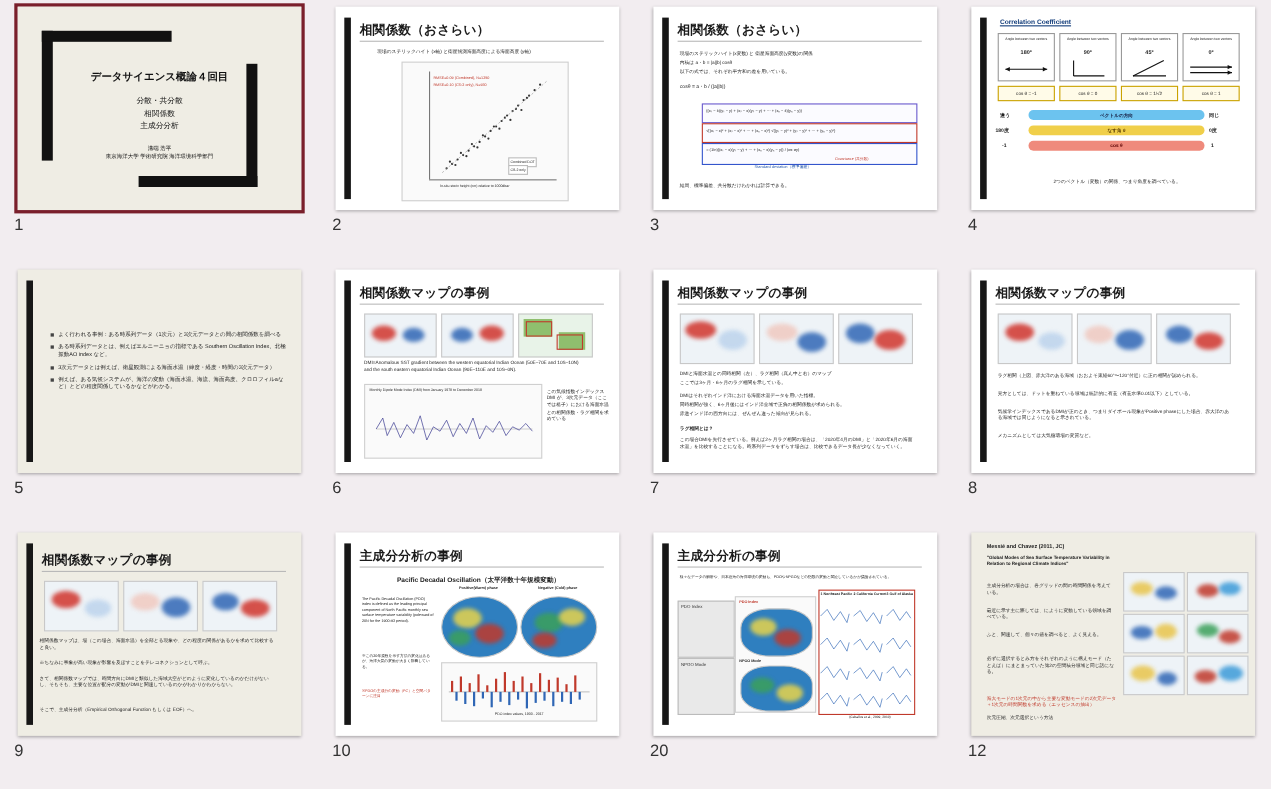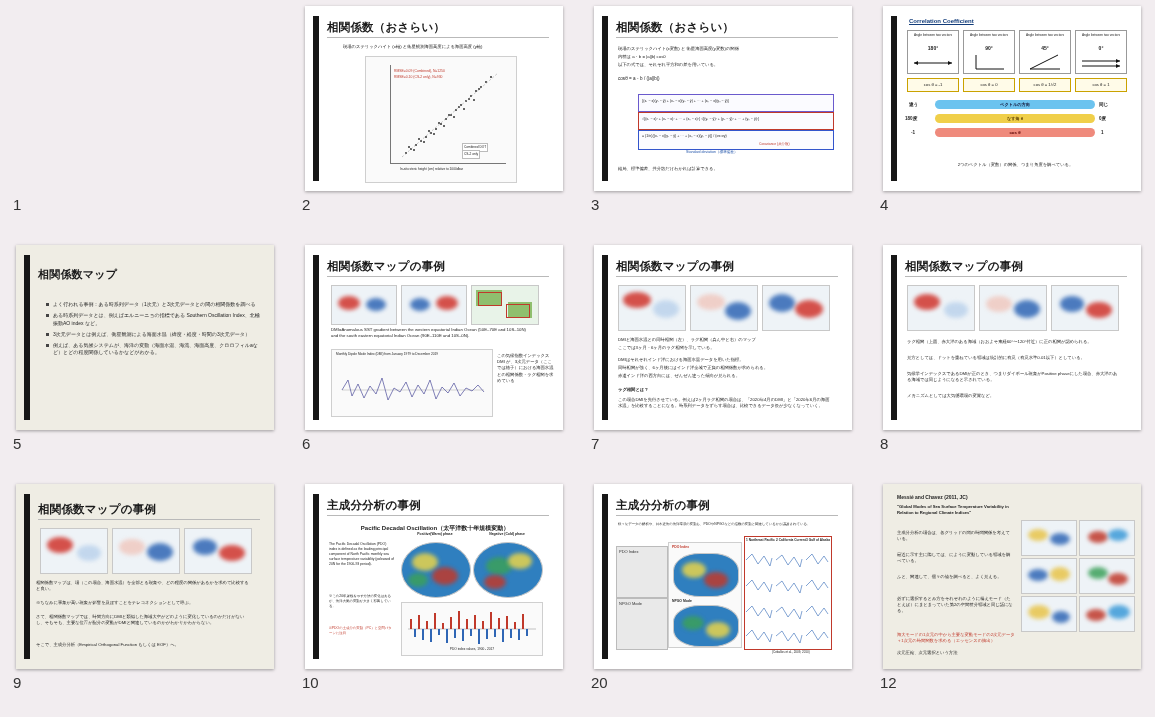--- a/index.html
+++ b/index.html
@@ -71,20 +71,34 @@
   .cellbox{position:absolute;border:1px solid #999;background:#fff;}
   .arrowbar{position:absolute;border-radius:6px;}
   .eqbox{position:absolute;border:1px solid #caa200;background:#fffbe8;font-size:4.2px;text-align:center;color:#222;}
 </style>
 </head>
 <body>
 
 <div class="grid">
 
   <div class="cell">
+    <div class="thumb sel">
+      <div class="s1">
+        <div class="lframe"></div>
+        <div class="tframe"></div>
+        <div class="rframe"></div>
+        <div class="bframe"></div>
+        <div class="t1">データサイエンス概論４回目</div>
+        <div class="t2" style="white-space:pre-line">分散・共分散
+相関係数
+主成分分析</div>
+        <div class="t3" style="white-space:pre-line">溝端 浩平
+東京海洋大学 学術研究院 海洋環境科学部門</div>
+      </div>
+    </div>
     <div class="slidenum">1</div>
   </div>
 
   <div class="cell">
     <div class="thumb">
       <div class="bar"></div>
       <div class="title">相関係数（おさらい）</div>
       <div class="titleline"></div>
       <div class="cap" style="left:38px;top:38px;width:200px;">現場のステリックハイト (x軸) と衛星観測海面高度による海面高度 (y軸)</div>
       <div class="ph" style="left:60px;top:50px;width:150px;height:125px;">
@@ -225,21 +239,20 @@
       <div class="cap" style="left:218px;top:124px;font-size:4.6px;font-weight:bold;">1</div>
 
       <div class="cap ctr" style="left:20px;top:156px;width:225px;">2つのベクトル（変数）の関係、つまり角度を調べている。</div>
     </div>
     <div class="slidenum">4</div>
   </div>
 
   <div class="cell">
     <div class="thumb" style="background:#efede4;">
       <div class="bar"></div>
-      <div class="title" style="top:22px;font-size:11px;">相関係数マップ</div>
       <div class="body" style="top:56px;left:30px;right:14px;font-size:5px;">
         <ul class="bullets">
           <li>よく行われる事例：ある時系列データ（1次元）と3次元データとの間の相関係数を調べる</li>
           <li>ある時系列データとは、例えばエルニーニョの指標である Southern Oscillation Index、北極振動AO index など。</li>
           <li>3次元データとは例えば、衛星観測による海面水温（緯度・経度・時間の3次元データ）</li>
           <li>例えば、ある気候システムが、海洋の変動（海面水温、海流、海面高度、クロロフィルaなど）とどの程度関係しているかなどがわかる。</li>
         </ul>
       </div>
     </div>
     <div class="slidenum">5</div>

